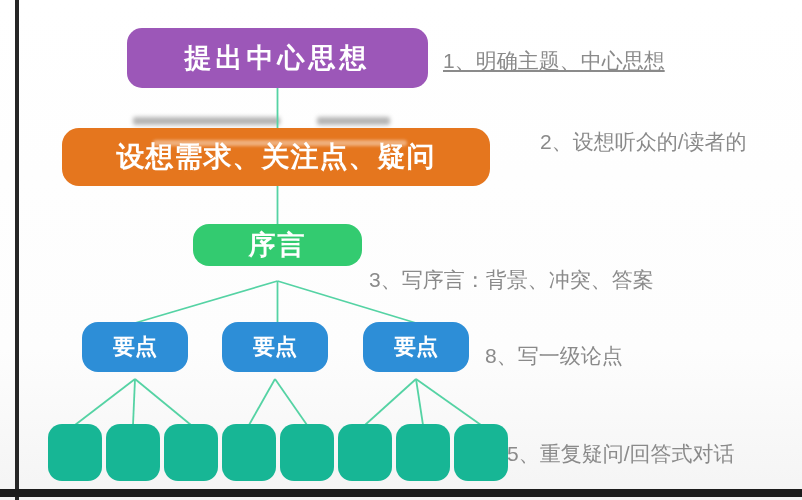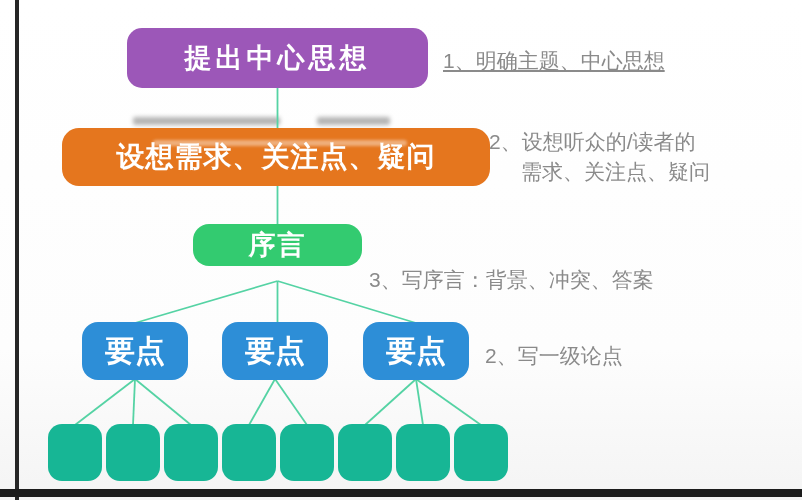--- a/index.html
+++ b/index.html
@@ -24,21 +24,21 @@
   
   .node{
     position:absolute;z-index:2;
     display:flex;align-items:center;justify-content:center;
     color:#ffffff;font-weight:700;
     box-sizing:border-box;
   }
   .node-root{left:127px;top:28px;width:301px;height:60px;background:var(--purple,#9c57b8);border-radius:15px;font-size:27px;letter-spacing:4px;}
   .node-audience{left:62px;top:128px;width:428px;height:58px;background:var(--orange,#e5761e);border-radius:17px;font-size:28px;letter-spacing:1px;}
   .node-preface{left:193px;top:224px;width:169px;height:42px;background:var(--green,#33cb70);border-radius:16px;font-size:27px;letter-spacing:2px;}
-  .node-point{top:322px;width:106px;height:58px;background:var(--blue,#2d8ed7);border-radius:16px;font-size:30px;}
+  .node-point{top:322px;width:106px;height:50px;background:var(--blue,#2d8ed7);border-radius:16px;font-size:22px;}
   .p1{left:82px;} .p2{left:222px;} .p3{left:363px;}
   .leaf{
     position:absolute;z-index:2;top:424px;width:54px;height:57px;
     background:var(--teal,#17b695);border-radius:14px;
   }
   .l1{left:48px;}.l2{left:106px;}.l3{left:164px;}.l4{left:222px;}
   .l5{left:280px;}.l6{left:338px;}.l7{left:396px;}.l8{left:454px;}
 
   
   .smudge{position:absolute;height:8px;background:#6b6b6b;opacity:.5;filter:blur(2px);border-radius:2px;z-index:0;}
@@ -46,21 +46,21 @@
   .smudge-b{left:317px;top:117px;width:73px;}
   .streak{position:absolute;left:153px;top:140px;width:254px;height:6px;background:rgba(255,255,255,.42);filter:blur(1.5px);z-index:3;border-radius:3px;}
 
   
   .anno{
     position:absolute;z-index:2;
     color:var(--annotation_text,#8a8a8a);
     font-size:21px;line-height:30px;white-space:nowrap;
   }
   .anno-1{left:443px;top:46px;text-decoration:underline;}
-  .anno-2{left:489px;top:127px;}
+  .anno-2{left:540px;top:127px;text-align:right;}
   .anno-2 .indent{margin-left:32px;}
   .anno-3{left:369px;top:241px;margin-top:24px;}
   .anno-4{left:485px;top:341px;}
   .anno-5{left:507px;top:439px;}
 </style>
 </head>
 <body>
 
 <div id="stage">
 
@@ -103,21 +103,21 @@
   <div class="leaf l4"></div>
   <div class="leaf l5"></div>
   <div class="leaf l6"></div>
   <div class="leaf l7"></div>
   <div class="leaf l8"></div>
 
   <div class="anno anno-1">1、明确主题、中心思想</div>
 
   <div class="anno anno-2">
     <div>2、设想听众的/读者的</div>
-    <div class="indent">需求、关注点、疑问</div>
   </div>
 
   <div class="anno anno-3">3、写序言：背景、冲突、答案</div>
 
-  <div class="anno anno-4">2、写一级论点</div>
+  <div class="anno anno-4">8、写一级论点</div>
 
+  <div class="anno anno-5">5、重复疑问/回答式对话</div>
 
 </div>
 
 </body></html>

